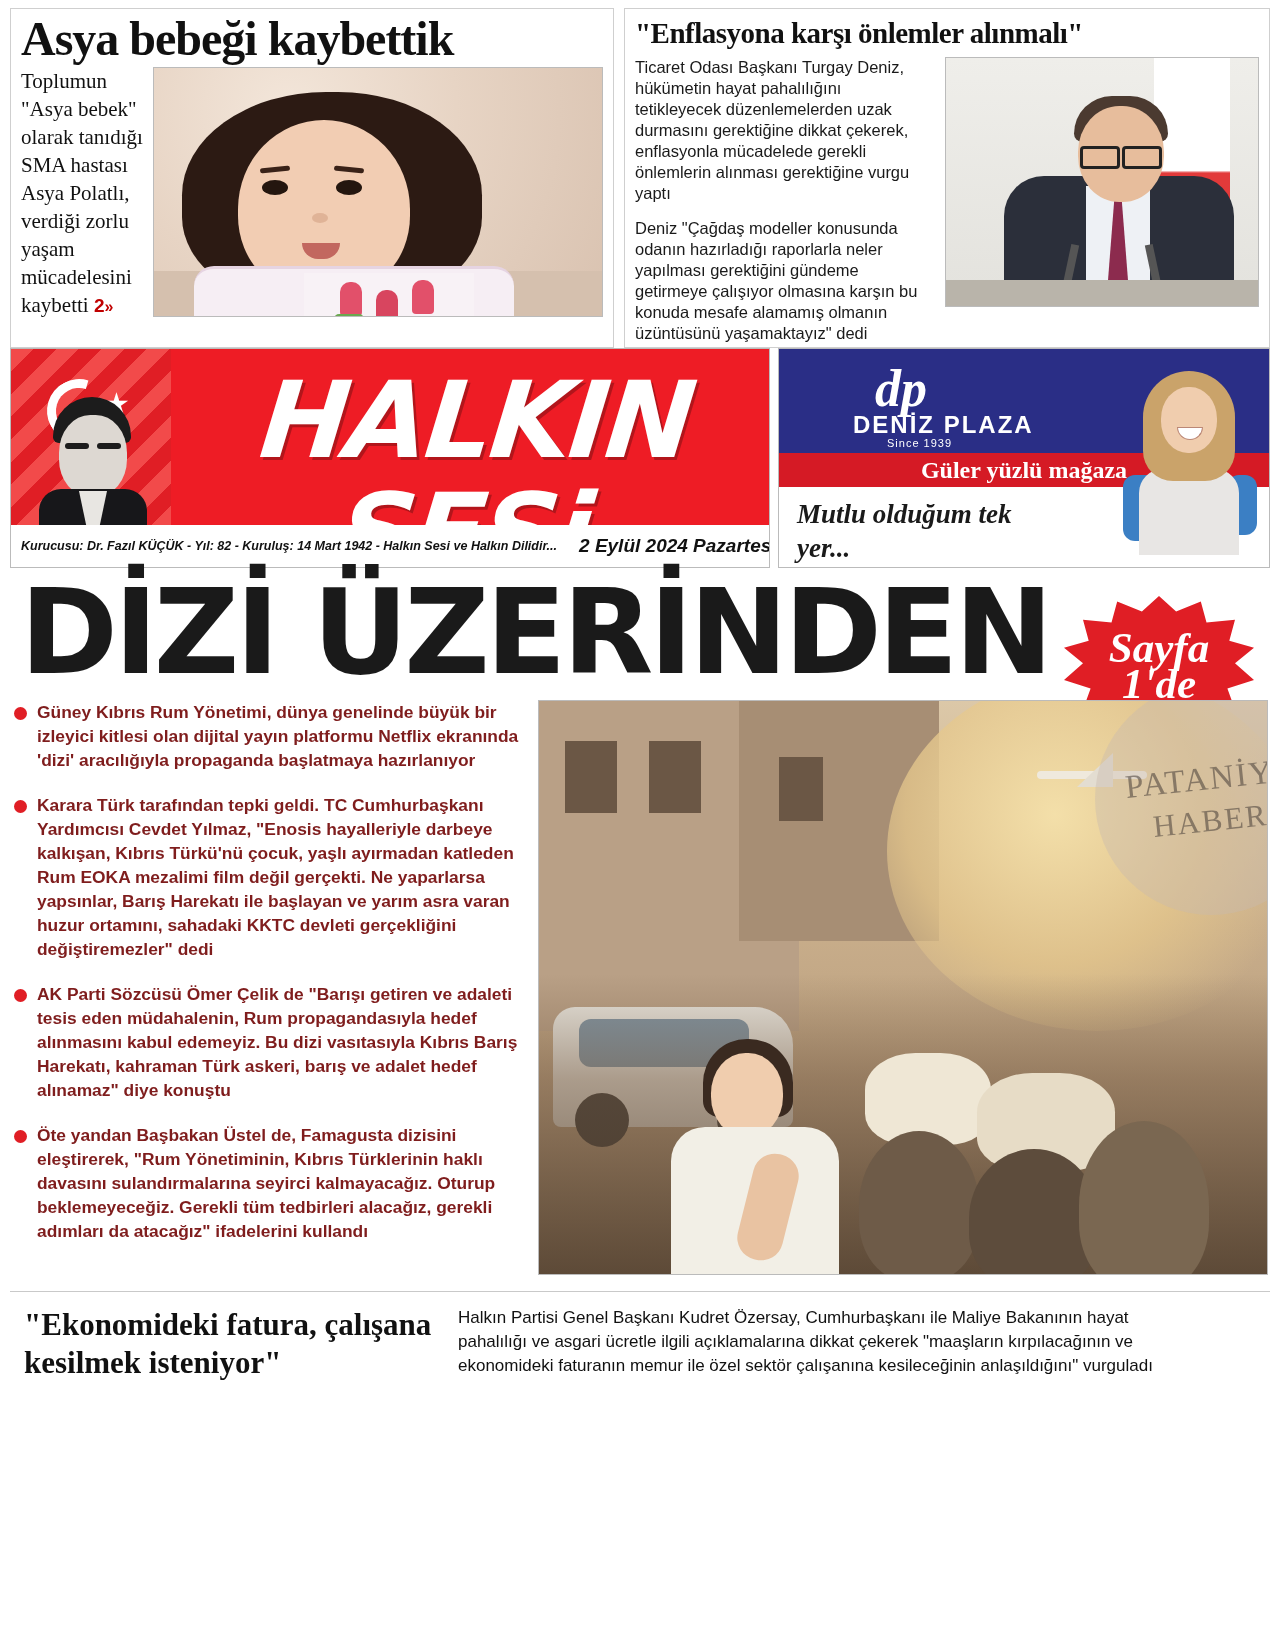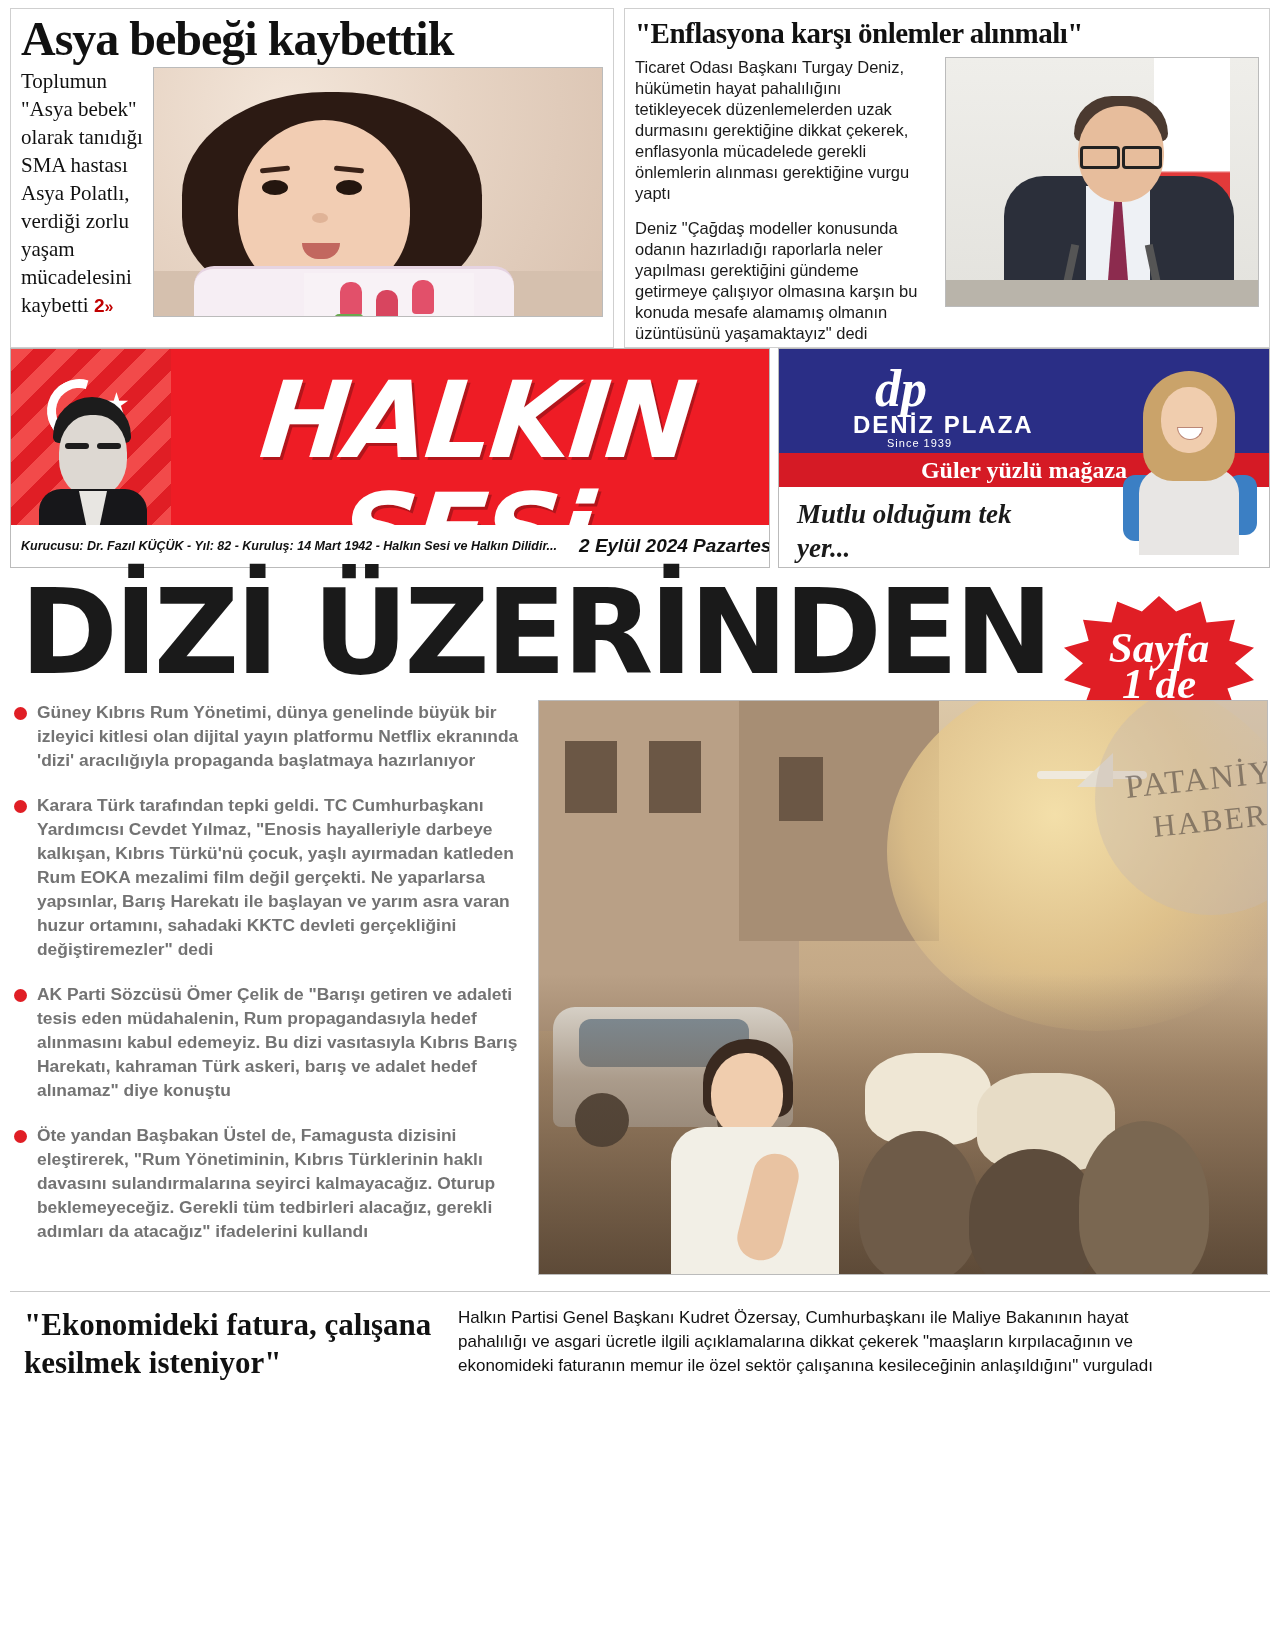--- a/index.html
+++ b/index.html
@@ -127,21 +127,21 @@
     background:#e01e25;color:#fff;display:flex;align-items:center;justify-content:center;
     clip-path:polygon(50% 0%,59% 11%,72% 4%,75% 19%,90% 17%,87% 32%,100% 37%,90% 48%,100% 60%,86% 66%,90% 81%,75% 80%,71% 95%,59% 88%,50% 100%,41% 88%,29% 95%,25% 80%,10% 81%,14% 66%,0% 60%,10% 48%,0% 37%,13% 32%,10% 17%,25% 19%,28% 4%,41% 11%);
     text-align:center;}
   .starburst span{display:block;font-family:"Liberation Serif",serif;font-weight:bold;font-style:italic;font-size:43px;line-height:36px;}
 
   
   .content{display:flex;gap:14px;padding:14px 12px 0 14px;box-sizing:border-box;}
   .bullets{width:510px;}
   .bullet{display:flex;gap:10px;margin-bottom:21px;}
   .dot{flex:0 0 auto;width:13px;height:13px;border-radius:50%;background:#e01e25;margin-top:7px;}
-  .btext{font-family:"Liberation Sans",sans-serif;font-size:17.4px;line-height:24px;font-weight:bold;color:#737373;}
+  .btext{font-family:"Liberation Sans",sans-serif;font-size:17.4px;line-height:24px;font-weight:bold;color:#7f1d1d;}
   .mainphoto{flex:1;height:575px;border:1px solid #bbb;box-sizing:border-box;position:relative;overflow:hidden;background:#cdb9a2;}
 
   
   .mp-sky{position:absolute;inset:0;background:linear-gradient(180deg,#dcc8a8 0%,#c8ad8a 40%,#a98f73 100%);}
   .mp-smoke{position:absolute;right:-40px;top:-30px;width:420px;height:360px;border-radius:50%;
     background:radial-gradient(circle at 40% 40%, rgba(245,225,170,.95) 0%, rgba(228,198,140,.8) 45%, rgba(190,160,110,0) 75%);}
   .mp-plane{position:absolute;right:120px;top:64px;width:110px;height:20px;}
   .mp-plane .fus{position:absolute;left:0;top:6px;width:110px;height:8px;border-radius:6px;background:#efe9dd;}
   .mp-plane .wing{position:absolute;left:40px;top:-12px;width:36px;height:34px;background:#e3ddd1;clip-path:polygon(0 100%,100% 0,100% 100%);}
   .mp-bld{position:absolute;left:0;top:0;width:260px;height:330px;background:#b9a086;}

